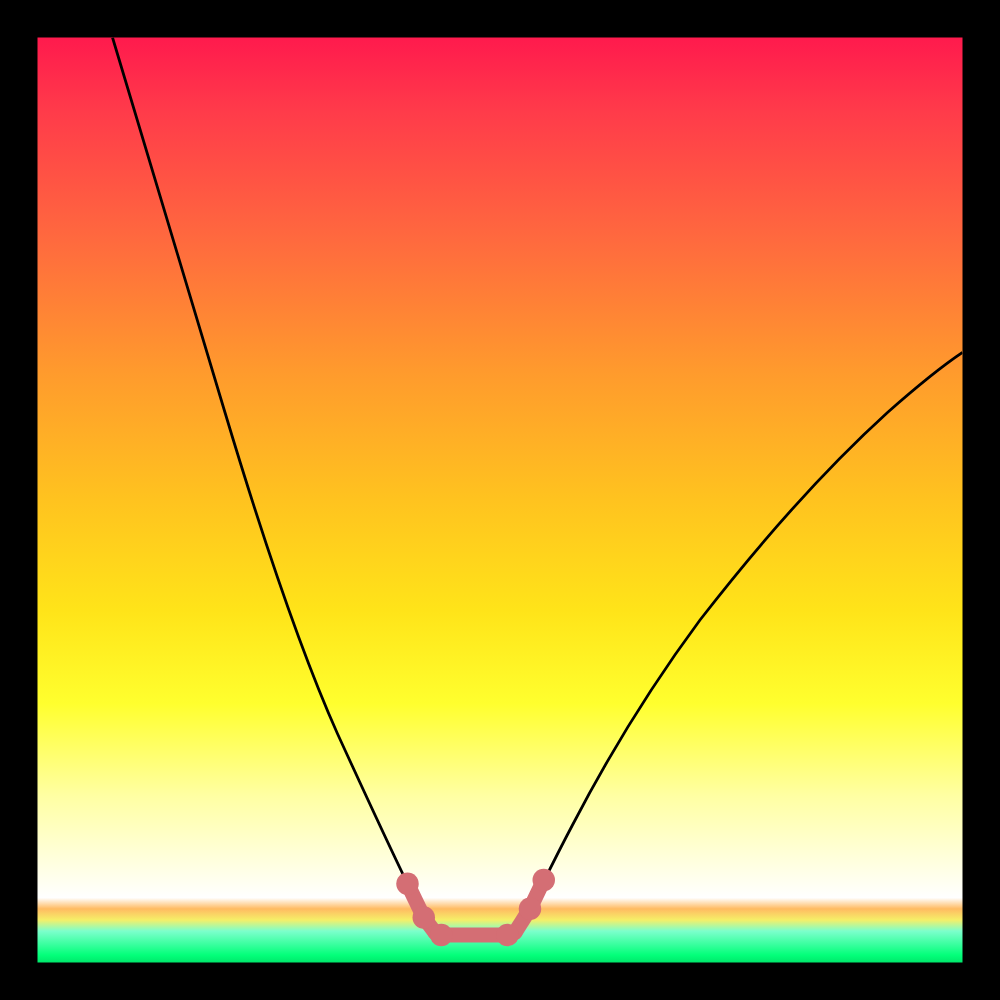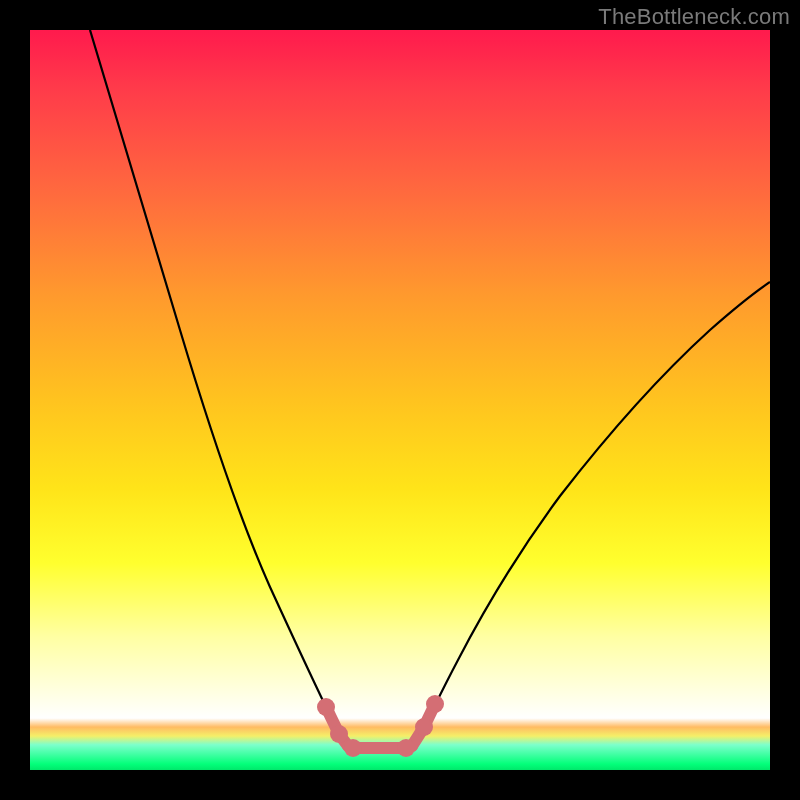--- a/index.html
+++ b/index.html
@@ -93,14 +93,13 @@
         <circle cx="296" cy="677" r="9"></circle>
         <circle cx="309" cy="704" r="9"></circle>
         <circle cx="323" cy="718" r="9"></circle>
         <circle cx="376" cy="718" r="9"></circle>
         <circle cx="394" cy="697" r="9"></circle>
         <circle cx="405" cy="674" r="9"></circle>
       </g>
     </svg>
 
   </div>
-  <div class="watermark">TheBottleneck.com</div>
 </div>
 
 </body></html>

